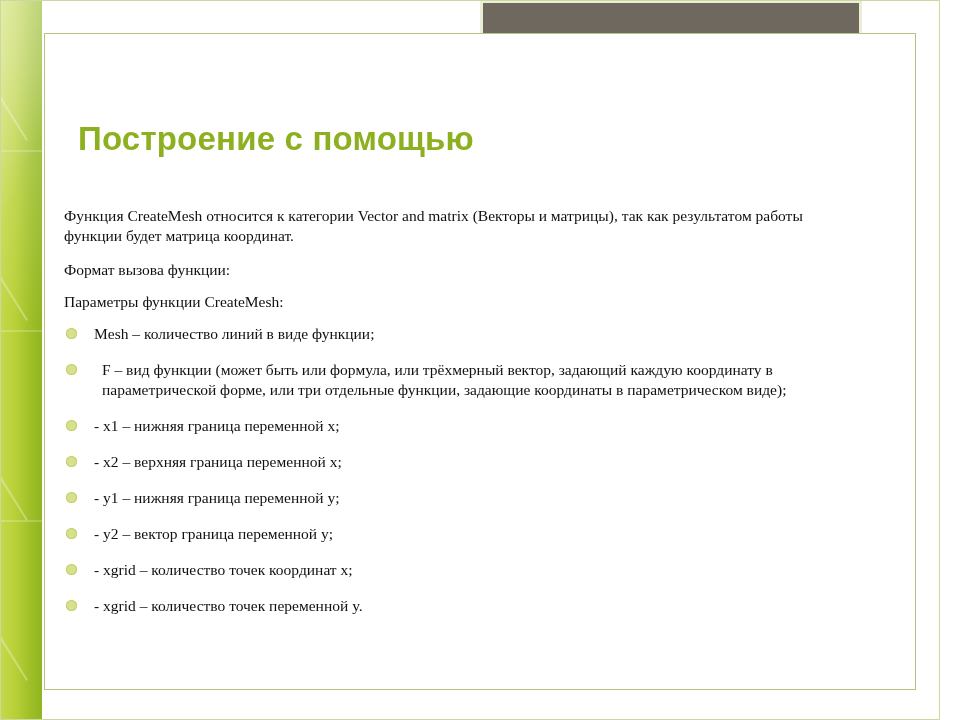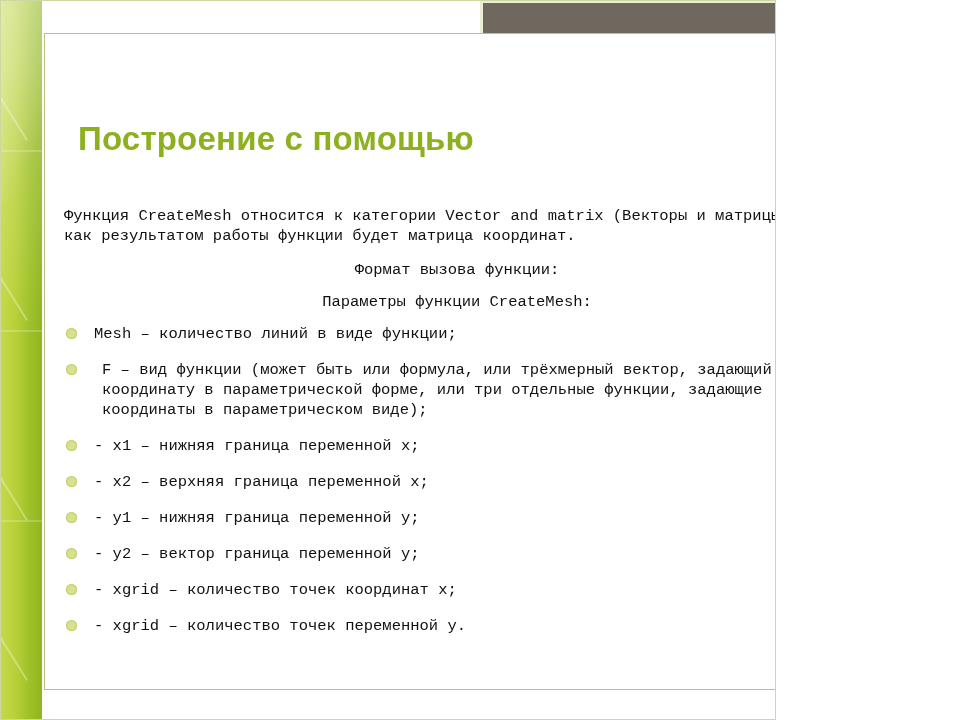--- a/index.html
+++ b/index.html
@@ -9,21 +9,21 @@
   body {
     width: 960px;
     height: 720px;
     overflow: hidden;
     font-family: "Liberation Sans", sans-serif;
     background: #ffffff;
   }
 
   .slide {
     position: relative;
-    width: 776px;
+    width: 940px;
     height: 720px;
     background: #ffffff;
     overflow: hidden;
   }
 
   
   .left-band {
     position: absolute;
     left: 0;
     top: 0;
@@ -106,32 +106,32 @@
     font-weight: bold;
     line-height: 42px;
     letter-spacing: 0.2px;
   }
 
   .body-area {
     position: absolute;
     left: 20px;
     top: 206px;
     width: 830px;
-    font-family: Liberation Mono, monospace;
+    font-family: Liberation Serif, serif;
     color: #111111;
   }
 
   .para {
     font-size: 15.5px;
     line-height: 20px;
     margin: 0 0 14px 0;
     padding: 0 0 0 44px;
     text-align: left;
   }
-  .para.tight { margin-bottom: 12px; text-align: center; }
+  .para.tight { margin-bottom: 12px; }
 
   .bullet-row {
     position: relative;
     padding: 0 0 0 74px;
     margin: 0 0 16px 0;
     font-size: 15.5px;
     line-height: 20px;
   }
   .bullet-row .dot {
     position: absolute;

